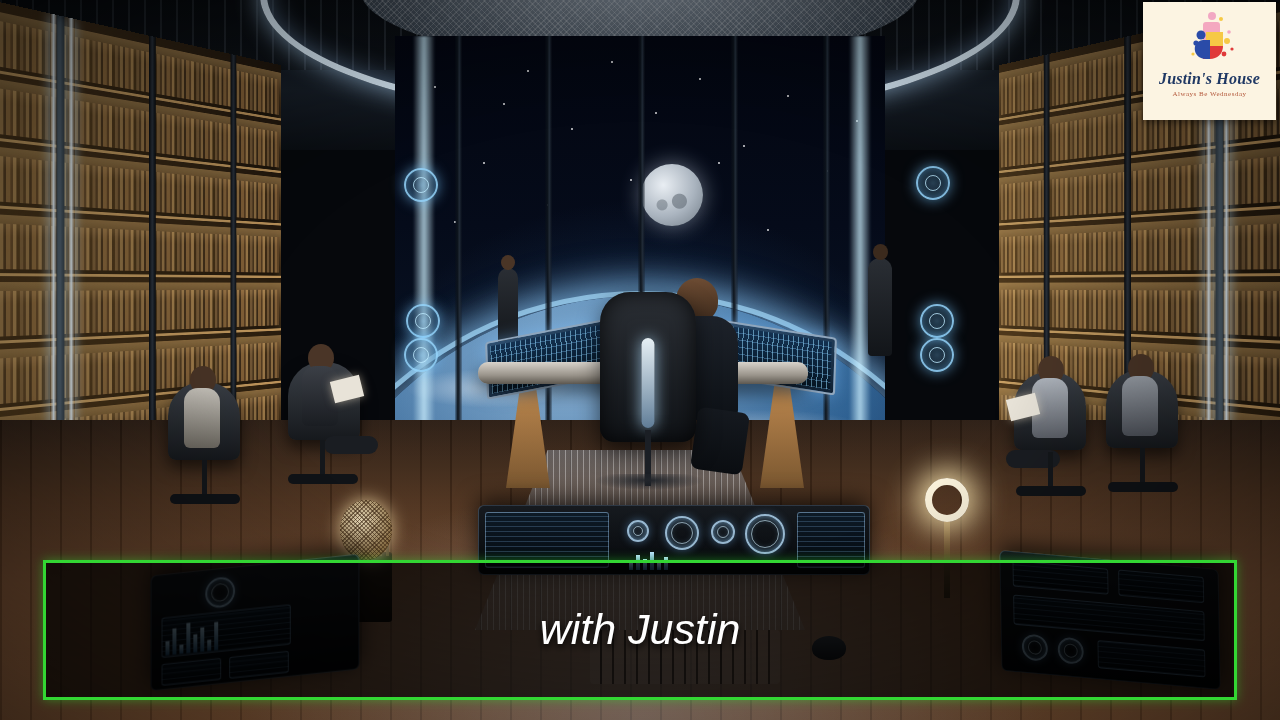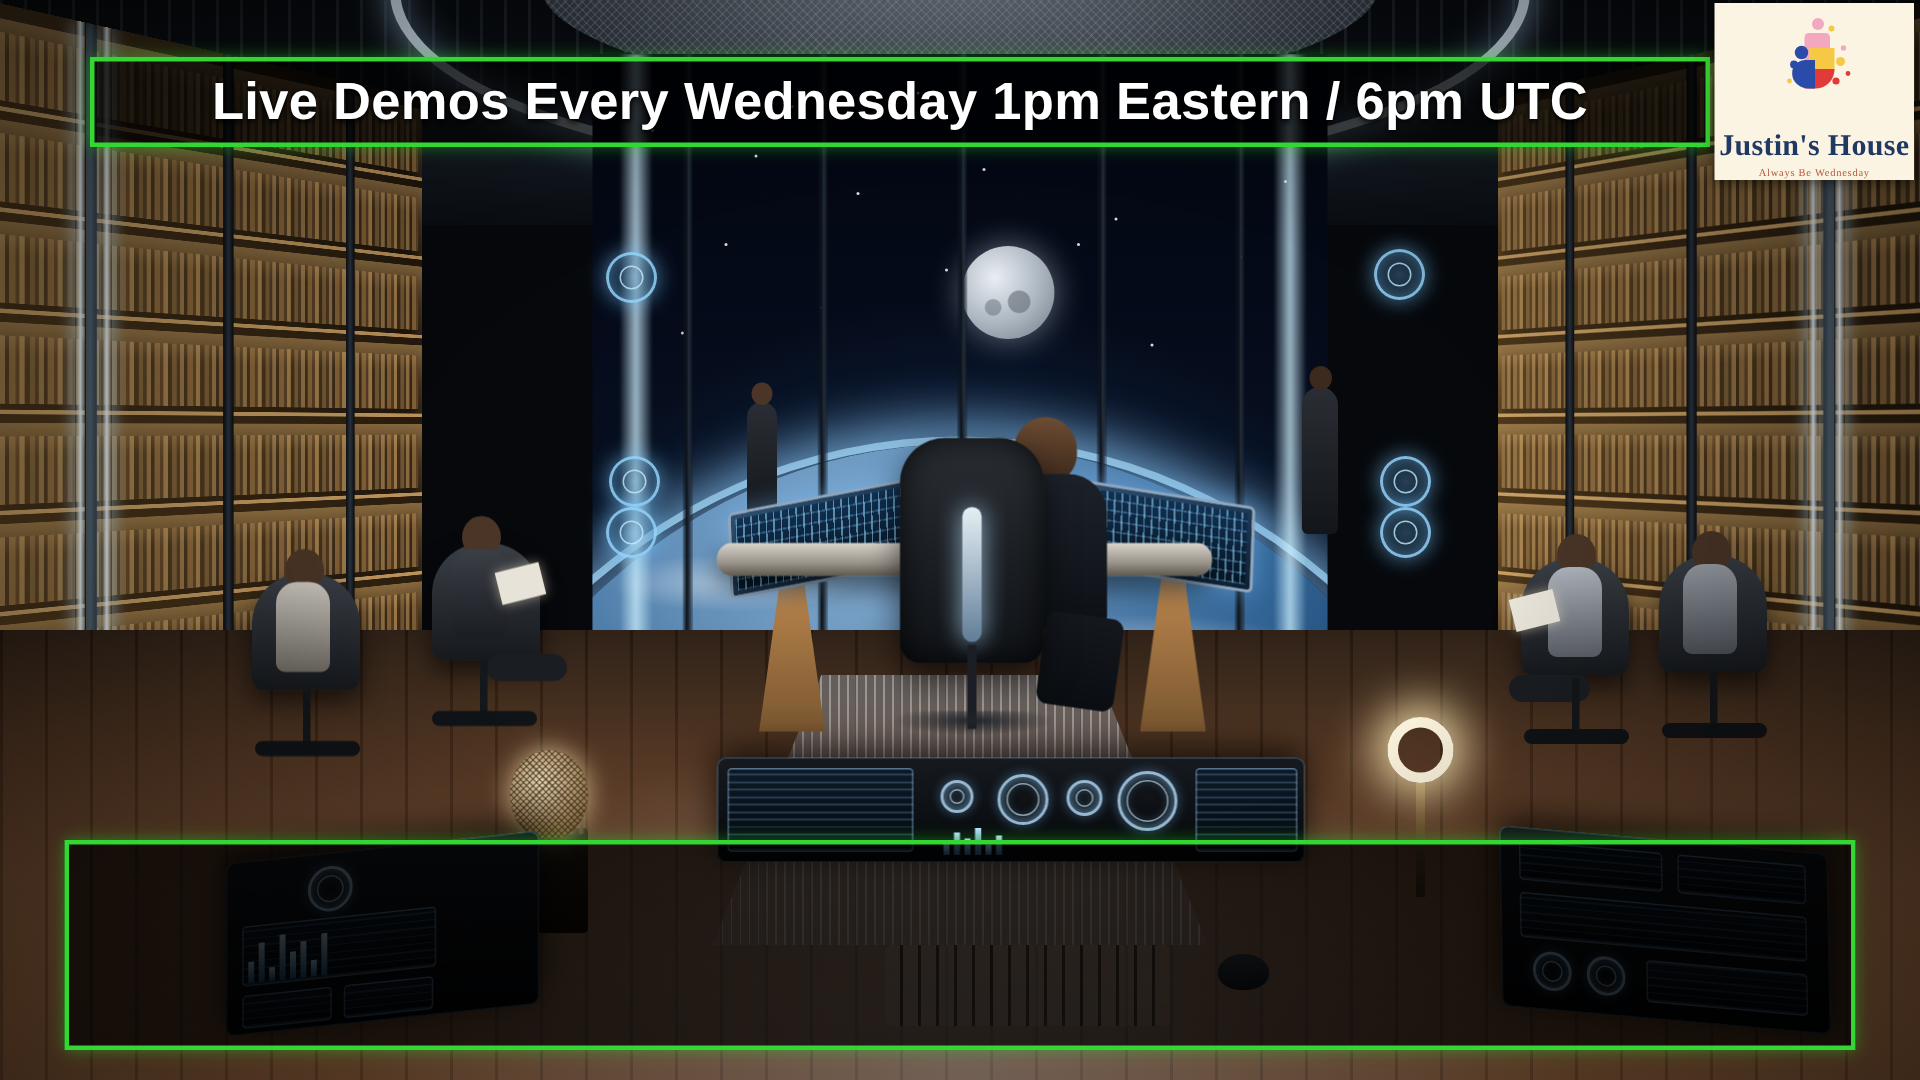--- a/index.html
+++ b/index.html
@@ -351,21 +351,21 @@
   .logo-card {
     position:absolute; left:1143px; top:2px; width:133px; height:118px;
     background:#fcf4e2;
     display:flex; flex-direction:column; align-items:center; justify-content:flex-start;
     padding-top:8px;
     box-shadow:0 2px 8px rgba(0,0,0,.5);
   }
   .logo-mark { position:relative; width:56px; height:58px; }
   .logo-name {
     color:#1f3864; font-family:"Liberation Serif", serif; font-weight:bold;
-    font-size:20px; letter-spacing:.2px; margin-top:18px;
+    font-size:16px; letter-spacing:.2px; margin-top:2px;font-style:italic;
   }
   .logo-tag {
     color:#b3573a; font-family:"Liberation Serif", serif;
     font-size:7px; letter-spacing:.5px; margin-top:2px;
   }
 </style>
 </head>
 <body>
 
 <div id="stage">
@@ -607,25 +607,23 @@
       <div class="c-dial" style="left:56px;top:80px;width:26px;height:26px"></div>
       <div class="c-screen" style="left:96px;top:80px;width:108px;height:28px"></div>
     </div>
 
     <div class="keyboard"></div>
     <div class="mouse"></div>
 
     <div class="vignette"></div>
   </div>
 
-  <div class="banner banner-top">
-    <span class="txt">Live Demos Every Wednesday 1pm Eastern / 6pm UTC</span>
-  </div>
 
   <div class="banner banner-bottom">
+    <span class="title-sub">with Justin</span>
   </div>
 
   <div class="logo-card">
     <div class="logo-mark">
       <svg viewBox="0 0 56 58" width="56" height="58" aria-hidden="true">
         <circle cx="30" cy="6" r="4" fill="#f2a7c3"></circle>
         <circle cx="39" cy="9" r="2" fill="#f6c945"></circle>
         <path d="M24 12 h11 a3 3 0 0 1 3 3 v20 h-17 v-20 a3 3 0 0 1 3 -3 z" fill="#f4a8c0"></path>
         <path d="M24 22 h17 v16 h-17 z" fill="#f6c945"></path>
         <path d="M21 36 h20 c0 8 -6 13 -13 13 h-7 z" fill="#e03a3a"></path>

